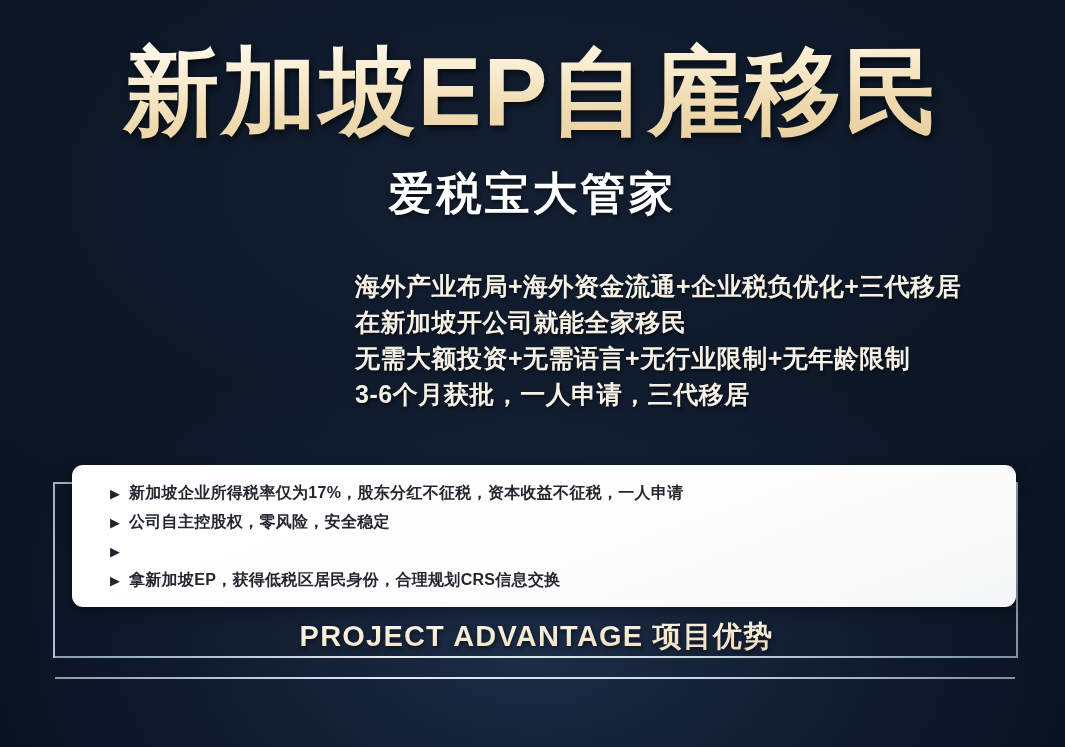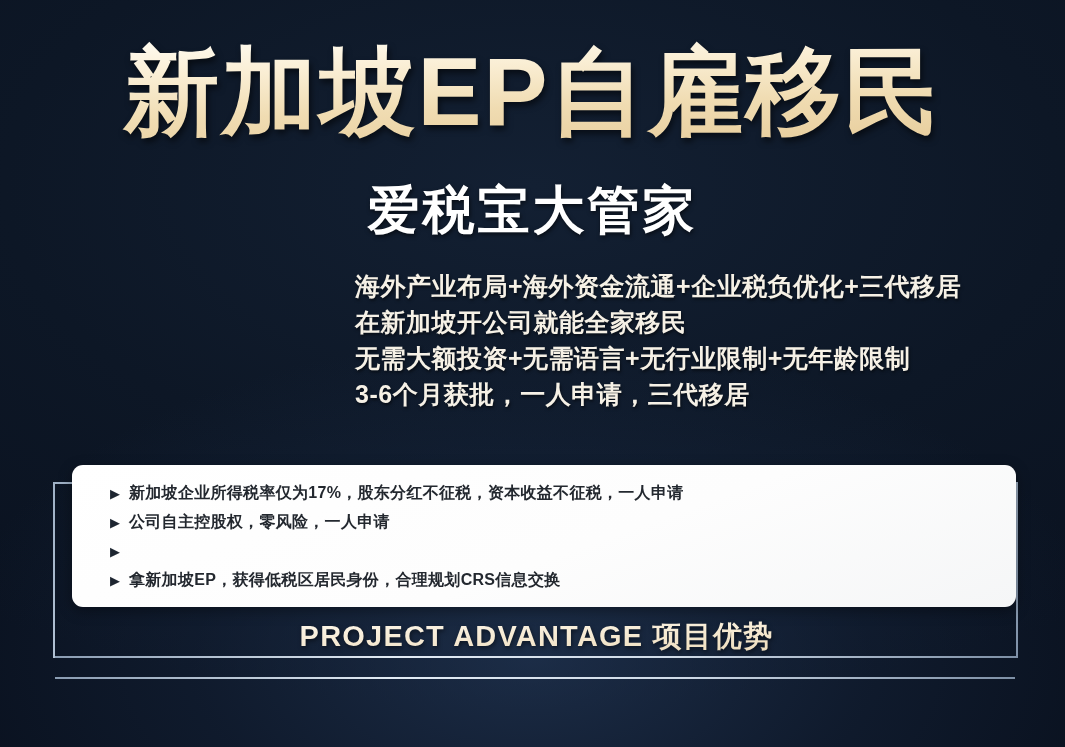--- a/index.html
+++ b/index.html
@@ -34,25 +34,25 @@
     white-space: nowrap;
     background: linear-gradient(178deg, #fffdf6 0%, #faeed4 30%, #f0dcb2 60%, #e6cb99 100%);
     -webkit-background-clip: text;
     background-clip: text;
     color: transparent;
     -webkit-text-fill-color: transparent;
     filter: drop-shadow(2px 4px 3px rgba(0,0,0,0.55));
   }
   .title-sub {
     position: absolute;
-    top: 176px;
+    top: 164px;
     left: 0;
     width: 100%;
     text-align: center;
-    font-size: 52px;
+    font-size: 45px;
     font-weight: 700;
     letter-spacing: 3px;
     white-space: nowrap;
     color: #ffffff;
     text-shadow: 1px 2px 4px rgba(0,0,0,0.6);
   }
   
   .badge-wrap {
     position: absolute;
     left: 104px;
@@ -191,21 +191,21 @@
 
   <div class="silver-frame"></div>
 
   <div class="white-card">
     <div class="bullet-row">
       <span class="bullet-marker">▶</span>
       <span class="bullet-text">新加坡企业所得税率仅为17%，股东分红不征税，资本收益不征税，一人申请</span>
     </div>
     <div class="bullet-row">
       <span class="bullet-marker">▶</span>
-      <span class="bullet-text">公司自主控股权，零风险，一人申请</span>
+      <span class="bullet-text">公司自主控股权，零风险，安全稳定</span>
     </div>
     <div class="bullet-row">
       <span class="bullet-marker">▶</span>
     </div>
     <div class="bullet-row">
       <span class="bullet-marker">▶</span>
       <span class="bullet-text">拿新加坡EP，获得低税区居民身份，合理规划CRS信息交换</span>
     </div>
   </div>
 

